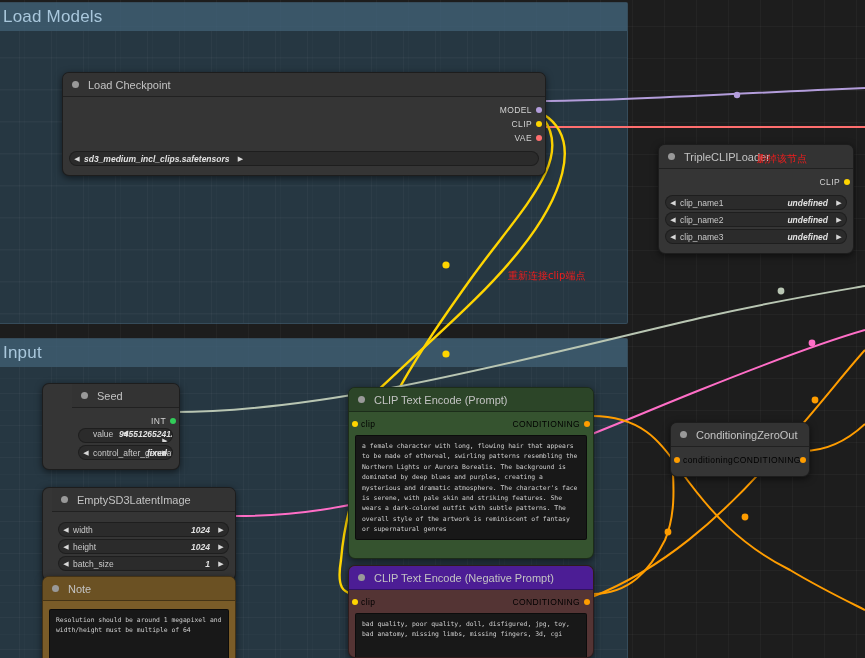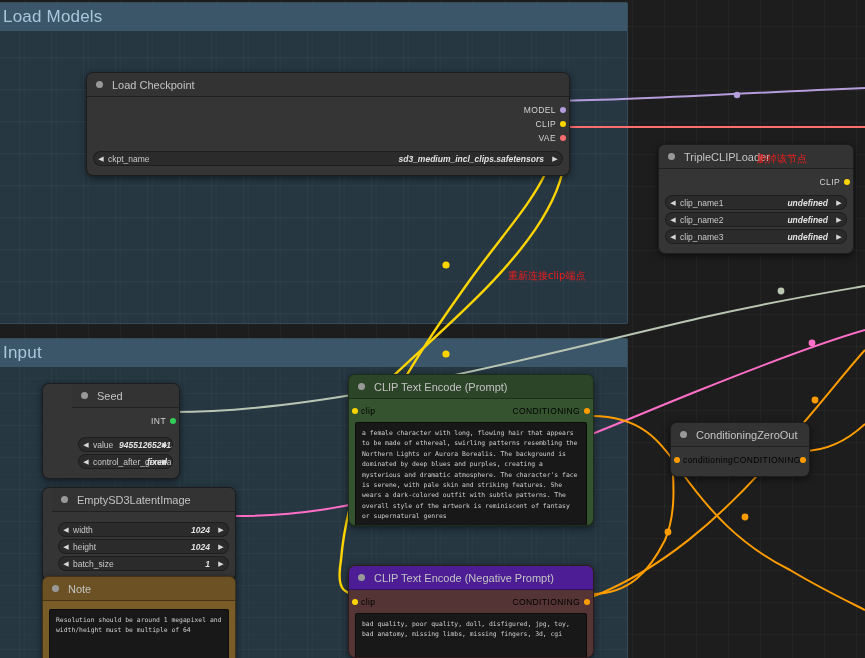--- a/index.html
+++ b/index.html
@@ -177,41 +177,40 @@
     <path d="M592,594 C630,594 650,570 665,540 C680,505 670,462 673,451" stroke="#ff9d00" stroke-width="2" fill="none"></path>
     <circle cx="668" cy="532" r="3.4" fill="#ff9d00"></circle>
 
     <path d="M803,451 C830,451 850,438 865,424" stroke="#ff9d00" stroke-width="2" fill="none"></path>
 
     <path d="M600,470 C660,448 720,412 790,372 C825,352 850,340 865,334" stroke="#ff9d00" stroke-width="2" fill="none" opacity="0"></path>
     <path d="M592,597 C660,570 720,520 780,450 C820,405 845,372 865,350" stroke="#ff9d00" stroke-width="2" fill="none"></path>
     <circle cx="815" cy="400" r="3.4" fill="#ff9d00"></circle>
   </svg>
 
-  <div class="node" style="left:62px; top:72px; width:484px;margin-left:24px;">
+  <div class="node" style="left:62px; top:72px; width:484px;">
     <div class="node-header">
       <span class="node-dot"></span>
       <span class="node-title">Load Checkpoint</span>
     </div>
     <div class="node-body">
       <div class="slot-row slot-out">
         <span>MODEL</span>
         <span class="port right" style="background:#b39ddb"></span>
       </div>
       <div class="slot-row slot-out">
         <span>CLIP</span>
         <span class="port right" style="background:#ffd500"></span>
       </div>
       <div class="slot-row slot-out">
         <span>VAE</span>
         <span class="port right" style="background:#ff6e6e"></span>
       </div>
       <div class="widget" style="margin-top:6px;">
         <span class="arrow">◀</span>
-        <span class="wname">ckpt_name</span>
         <span class="wval">sd3_medium_incl_clips.safetensors</span>
         <span class="arrow">▶</span>
       </div>
     </div>
   </div>
 
   <div class="node" style="left:658px; top:144px; width:196px;">
     <div class="node-header">
       <span class="node-dot"></span>
       <span class="node-title">TripleCLIPLoader</span>
@@ -245,21 +244,21 @@
   <div class="node" style="left:42px; top:383px; width:138px;padding-left:29px;">
     <div class="node-header">
       <span class="node-dot"></span>
       <span class="node-title">Seed</span>
     </div>
     <div class="node-body">
       <div class="slot-row slot-out">
         <span>INT</span>
         <span class="port right" style="background:#32cd59"></span>
       </div>
-      <div class="widget overlap" style="margin-top:9px;">
+      <div class="widget overlap" style="margin-top:0;flex-direction:column;">
         <span class="arrow">◀</span>
         <span class="wname">value</span>
         <span class="wval">945512652412924</span>
         <span class="arrow" style="margin-left:auto">▶</span>
       </div>
       <div class="widget overlap">
         <span class="arrow">◀</span>
         <span class="wname">control_after_generate</span>
         <span class="wval" style="left:68px">fixed</span>
         <span class="arrow" style="margin-left:auto">▶</span>
@@ -298,21 +297,21 @@
     <div class="node-header">
       <span class="node-dot"></span>
       <span class="node-title">Note</span>
     </div>
     <div class="node-body" style="padding:4px 0;">
       <div class="textbox" style="height:58px;">Resolution should be around 1 megapixel and
 width/height must be multiple of 64</div>
     </div>
   </div>
 
-  <div class="node green" style="left:348px; top:374px; width:246px; height:152px;">
+  <div class="node green" style="left:348px; top:387px; width:246px; height:172px;">
     <div class="node-header">
       <span class="node-dot"></span>
       <span class="node-title">CLIP Text Encode (Prompt)</span>
     </div>
     <div class="node-body" style="padding:5px 0 4px;">
       <div class="slot-row" style="justify-content:space-between;padding:0 13px 0 12px;">
         <span class="port left" style="background:#ffd500"></span>
         <span>clip</span>
         <span>CONDITIONING</span>
         <span class="port right" style="background:#ff9d00"></span>

